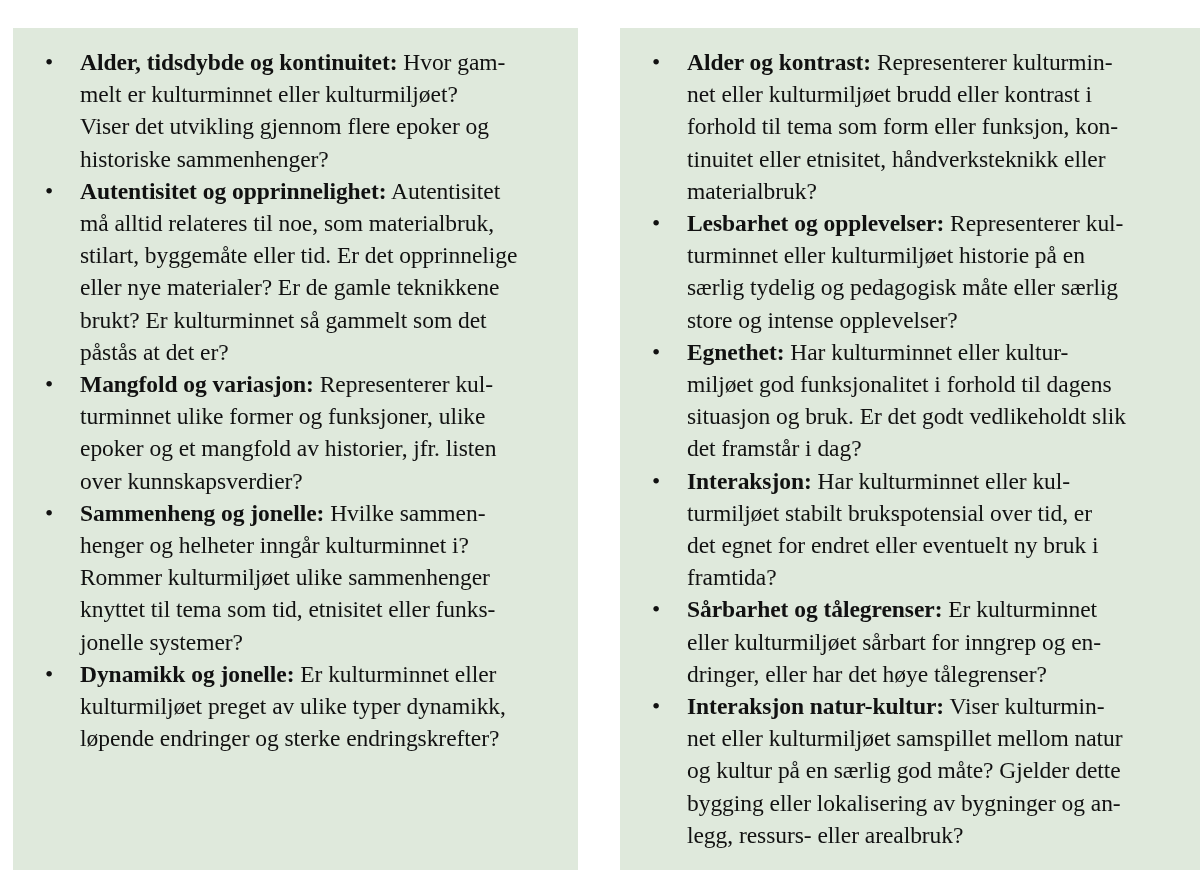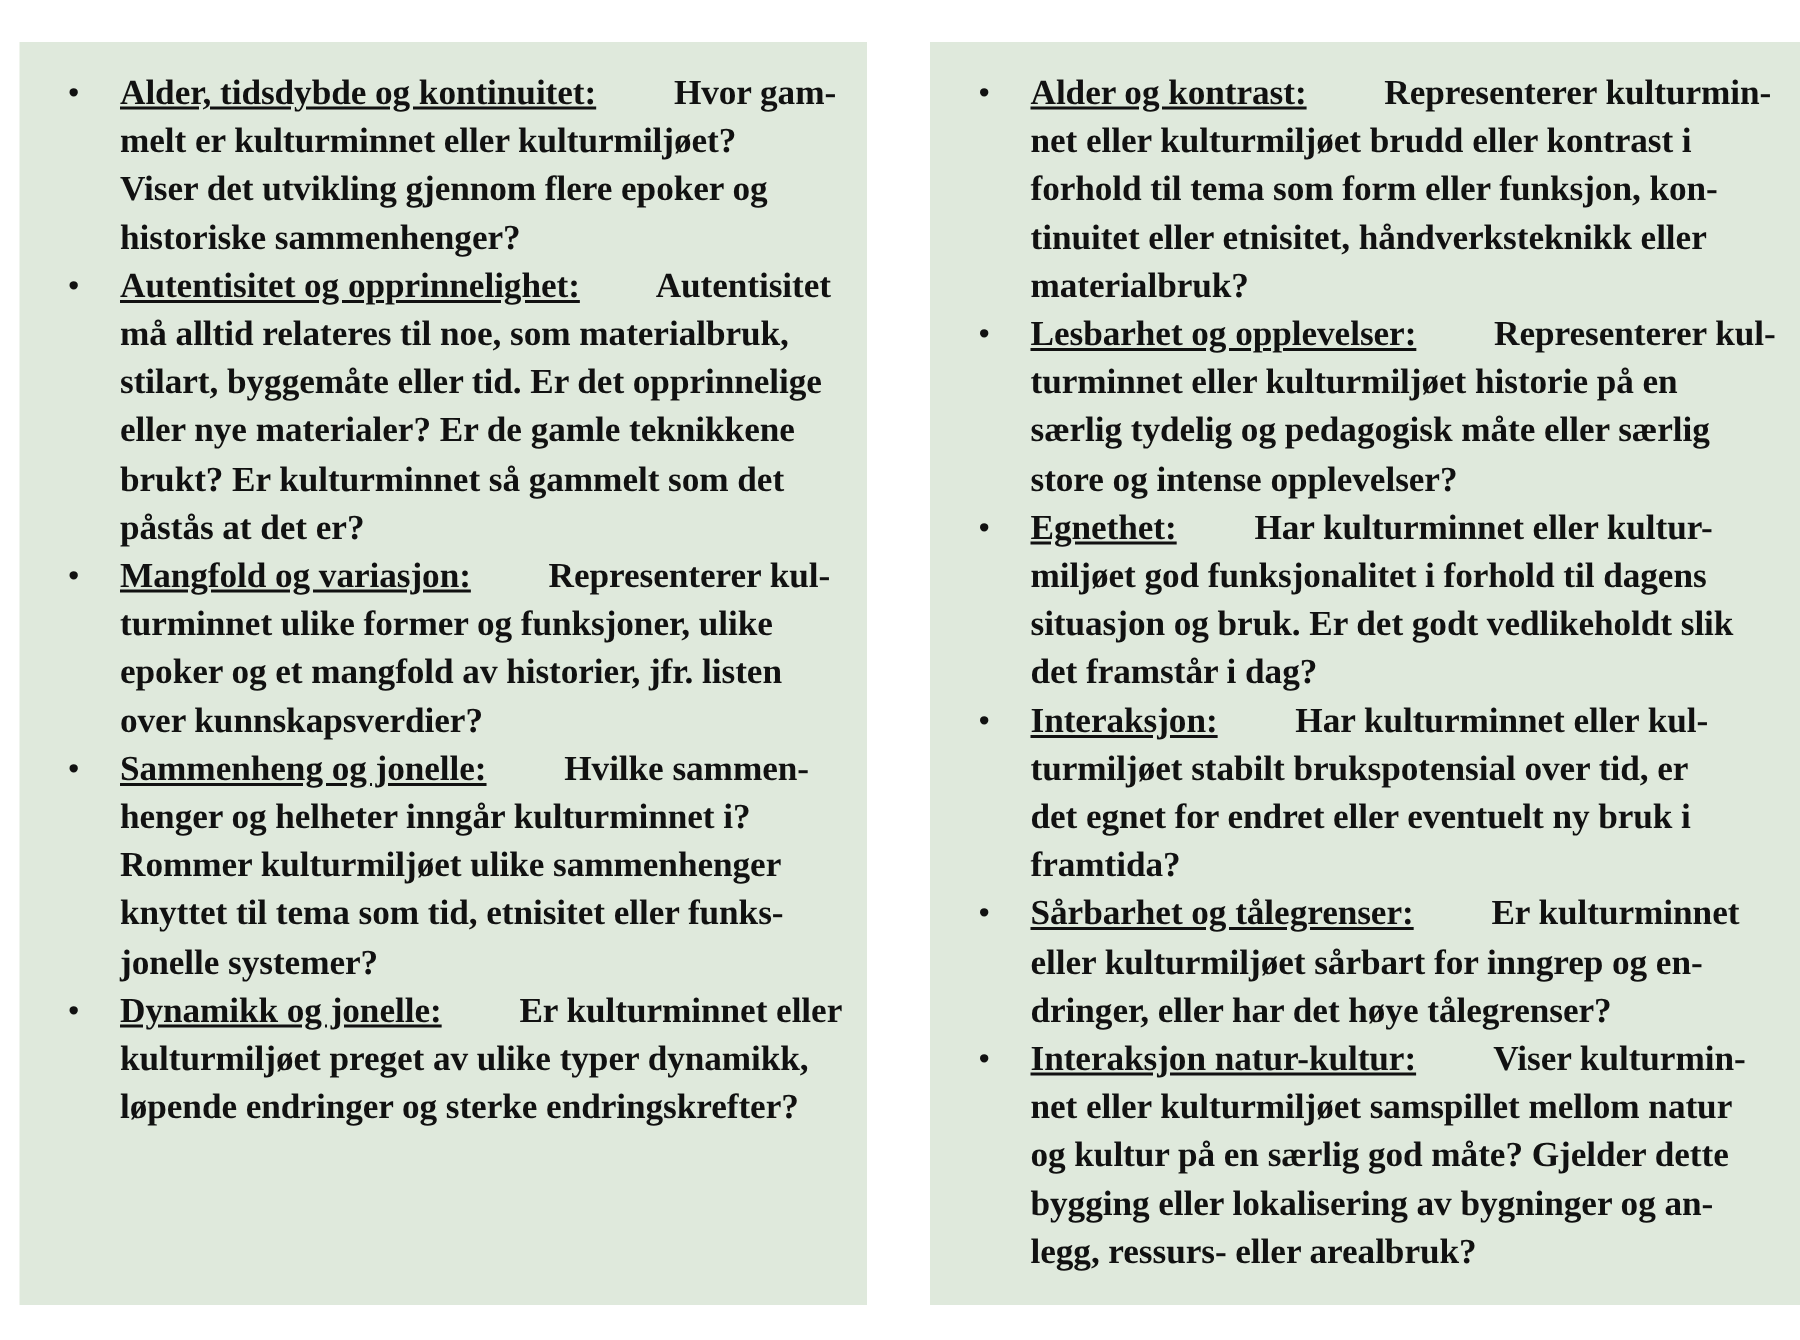--- a/index.html
+++ b/index.html
@@ -67,26 +67,24 @@
     top: 0;
     width: 14px;
     line-height: 32.2px;
     font-size: 23.5px;
     text-align: left;
     color: #111111;
   }
 
   .term {
     font-weight: bold;
-    text-decoration: underline;
   }
 
   .body-text {
-    font-weight: bold;
-    margin-left: 46px;
+    font-weight: normal;
   }
 
   
   .body-text br,
   .term br { line-height: inherit; }
 </style>
 </head>
 <body>
 
 <div class="page">

